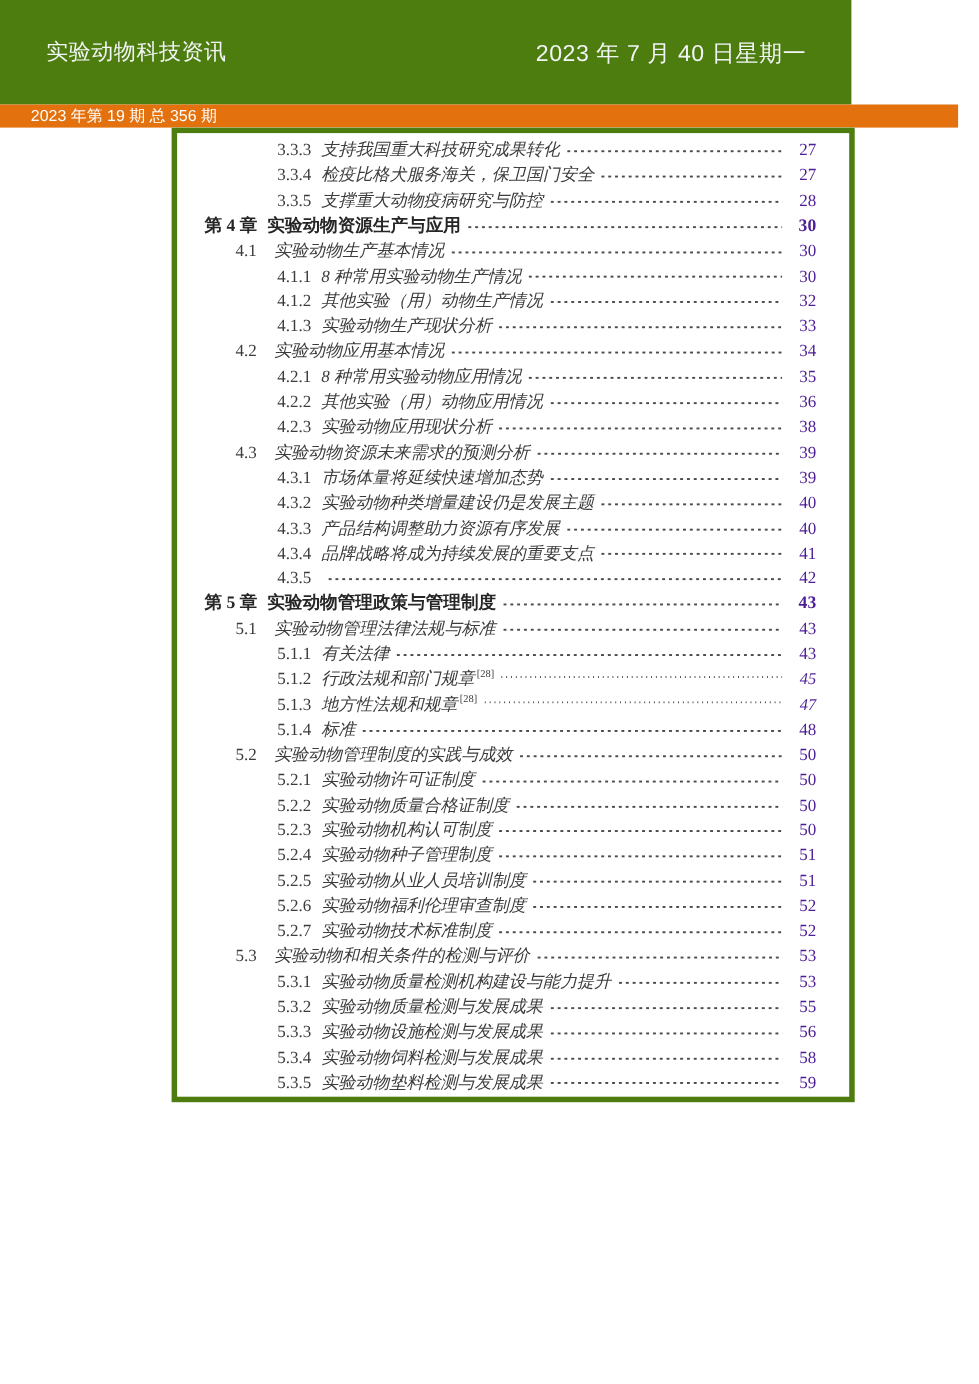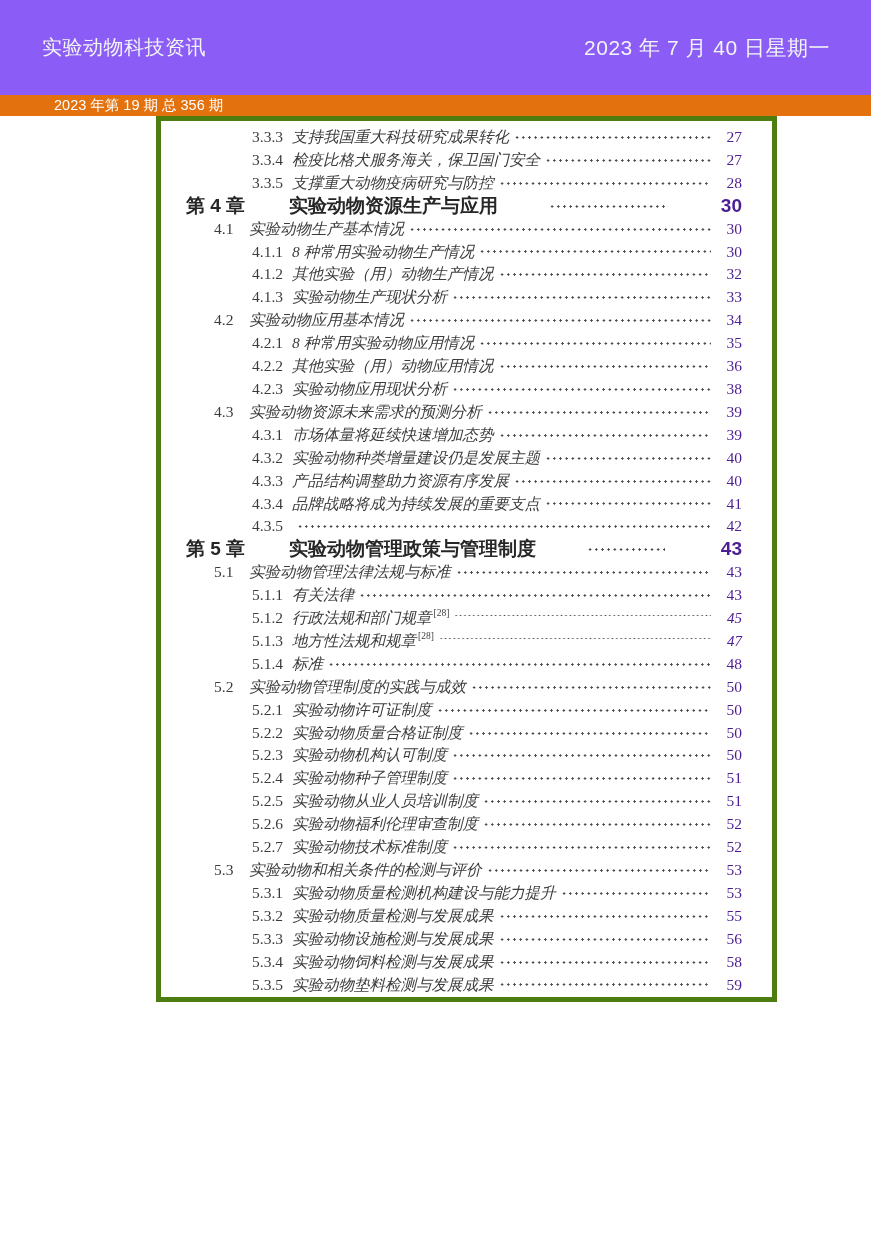--- a/index.html
+++ b/index.html
@@ -2,49 +2,49 @@
 <html><head>
 <meta charset="utf-8">
 <style>
   html,body{margin:0;padding:0;}
   body{
     width:890px;height:1258px;position:relative;background:#ffffff;
     font-family:"Liberation Sans", sans-serif;overflow:hidden;
   }
   
   .masthead{
-    position:absolute;left:0;top:0;width:871px;height:95px;
-    background:#8b5cf6;color:#f2f5f5;
+    position:absolute;left:0;top:0;width:774px;height:95px;
+    background:#4d7c0f;color:#f2f5f5;
     display:flex;align-items:center;justify-content:space-between;
     padding:0 41px 0 42px;box-sizing:border-box;
   }
   .masthead .pub-title{font-size:20px;letter-spacing:.5px;}
   .masthead .pub-date{font-size:21px;letter-spacing:.5px;}
   
   .issue-bar{
     position:absolute;left:0;top:95px;width:871px;height:21px;
     background:#e2710e;color:#ffffff;
     display:flex;align-items:center;
-    padding-left:54px;box-sizing:border-box;
+    padding-left:28px;box-sizing:border-box;
     font-size:14.5px;
   }
   
   .doc-page{
     position:absolute;left:156px;top:116px;width:621px;height:886px;
     background:#ffffff;border:5px solid #4d7c0f;box-sizing:border-box;
     padding:5px 30px 0 0;overflow:hidden;
   }
   .toc{width:100%;}
   .row{
     display:flex;height:22.92px;line-height:22.92px;white-space:nowrap;
     color:#3c3c3c;font-family:"Liberation Serif", serif;font-size:15.5px;
   }
   .row .label{flex:0 0 auto;}
   .row .title{flex:0 0 auto;}
-  .row.l1{padding-left:25px;font-family:Liberation Sans, sans-serif;font-weight:bold;color:#262626;font-size:19px;gap:46px;}
+  .row.l1{padding-left:25px;font-family:Liberation Serif, serif;font-weight:bold;color:#262626;font-size:16px;}
   .row.l1 .label{width:57px;}
   .row.l2{padding-left:53px;justify-content:center;}
   .row.l2 .label{width:35px;}
   .row.l3{padding-left:91px;}
   .row.l3 .label{width:40px;}
   .row.l2 .title,.row.l3 .title{font-style:italic;}
   .row .title sup{
     font-style:normal;font-size:9.5px;line-height:1;
     position:relative;top:-1px;margin-left:2px;
   }

